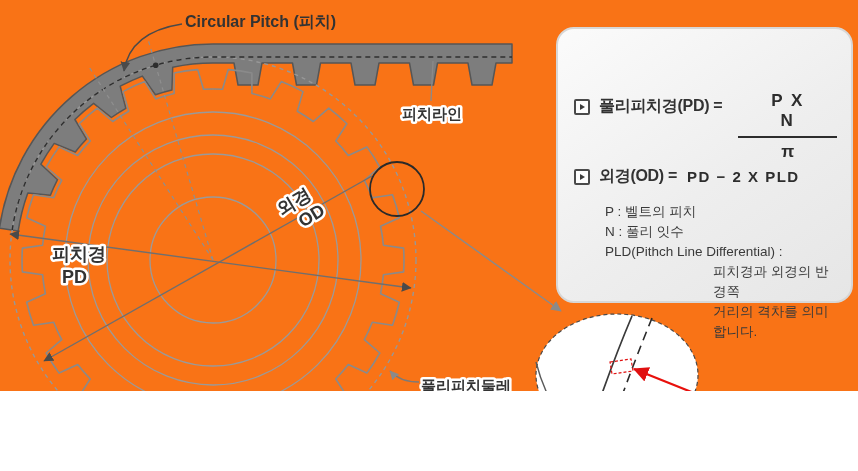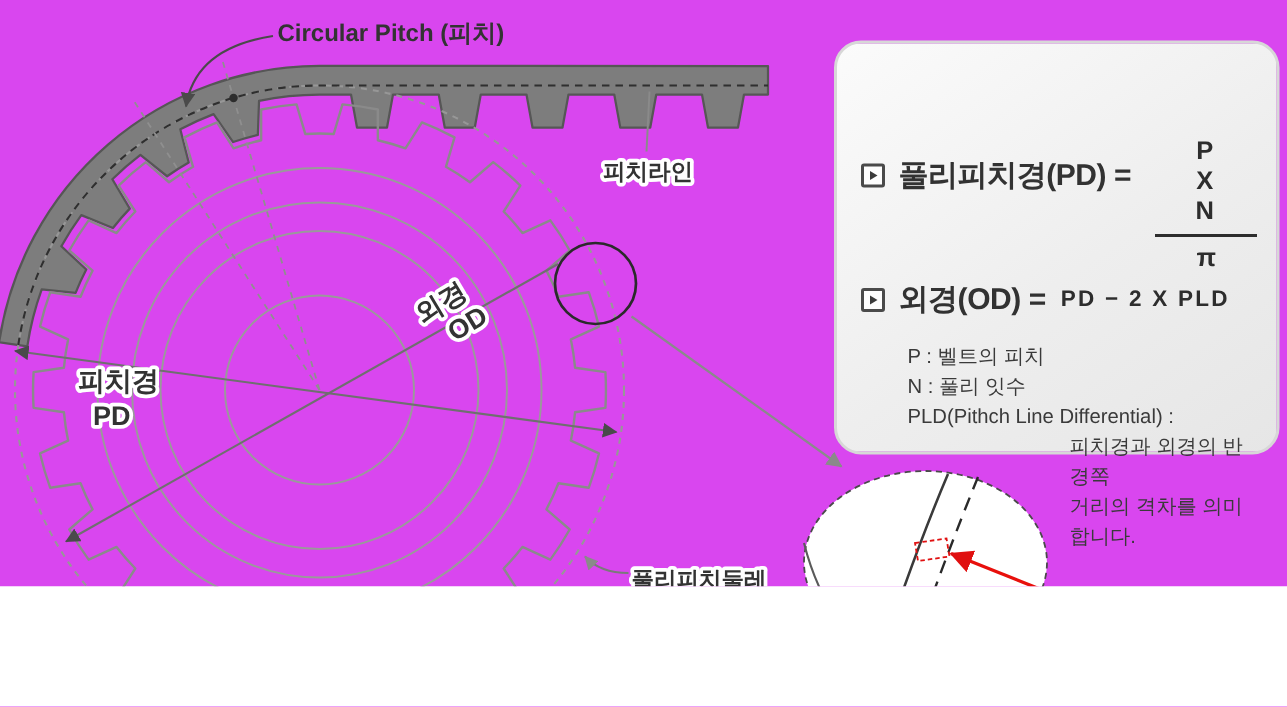--- a/index.html
+++ b/index.html
@@ -1,30 +1,30 @@
 <!DOCTYPE html>
 <html><head>
 <meta charset="utf-8">
 <style>
   html,body{margin:0;padding:0;background:#fff;}
-  .stage{position:relative;width:858px;height:391px;background:#d946ef;overflow:hidden;
+  .stage{position:relative;width:858px;height:391px;background:#f97316;overflow:hidden;
          font-family:"Liberation Sans",sans-serif;}
   .stage svg{position:absolute;left:0;top:0;}
 
   
   .panel{position:absolute;left:556px;top:27px;width:297px;height:276px;box-sizing:border-box;
          background:linear-gradient(145deg,#fbfbfb 0%,#eeeeee 55%,#e6e6e6 100%);
          border:2px solid #d7d7d7;border-radius:18px;padding:22px 14px 0 16px;}
   .f-row{display:flex;align-items:center;}
   .f-row2{margin-top:4px;}
   .bullet{width:12px;height:12px;border:2px solid #4a4a4a;background:#fdfdfd;border-radius:2px;
           display:flex;align-items:center;justify-content:center;flex:0 0 auto;margin-right:9px;}
   .bullet i{display:block;width:0;height:0;border-left:5px solid #3a3a3a;
             border-top:3.5px solid transparent;border-bottom:3.5px solid transparent;}
-  .f-label{font-size:20px;font-weight:700;color:#323232;letter-spacing:-0.3px;white-space:nowrap;}
+  .f-label{font-size:16px;font-weight:700;color:#323232;letter-spacing:-0.3px;white-space:nowrap;}
   .frac{margin-left:16px;text-align:center;font-weight:700;color:#2d2d2d;margin-top:40px;}
   .frac .num{display:block;font-size:17px;letter-spacing:2px;padding:0 27px 5px;
              border-bottom:2.5px solid #2d2d2d;}
   .frac .den{display:block;font-size:17px;padding-top:4px;}
   .f-expr{font-size:15px;font-weight:700;color:#2d2d2d;letter-spacing:1.5px;margin-left:10px;white-space:nowrap;}
   .legend{margin:15px 0 0 31px;font-size:13.5px;font-weight:400;color:#3a3a3a;line-height:20px;}
   .legend-indent{margin-left:108px;}
 
   
   text{fill:#333;font-family:"Liberation Sans",sans-serif;}

